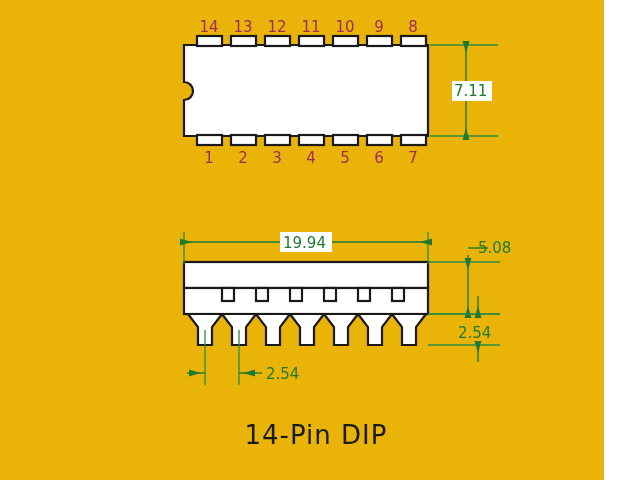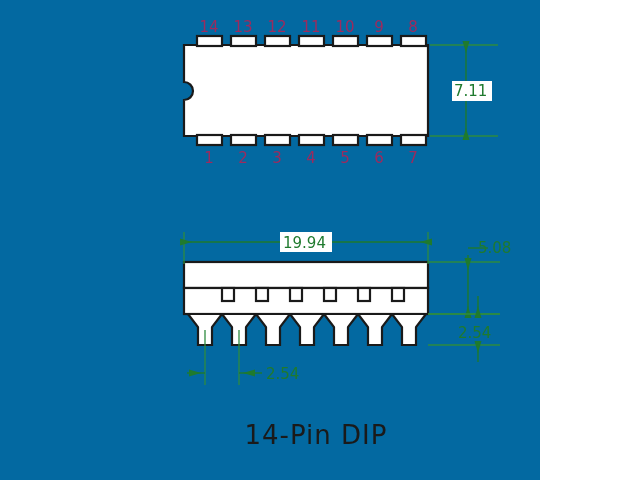--- a/index.html
+++ b/index.html
@@ -8,23 +8,23 @@
     background: #ffffff;
   }
   body {
     width: 640px;
     height: 480px;
     overflow: hidden;
     font-family: "DejaVu Sans", sans-serif;
   }
   #drawing-root {
     position: relative;
-    width: 540px;
+    width: 604px;
     height: 480px;
-    background: #0369a1;
+    background: #eab308;
   }
   svg#cad {
     position: absolute;
     top: 0;
     left: 0;
     width: 640px;
     height: 480px;
     display: block;
   }
   .body-line {

